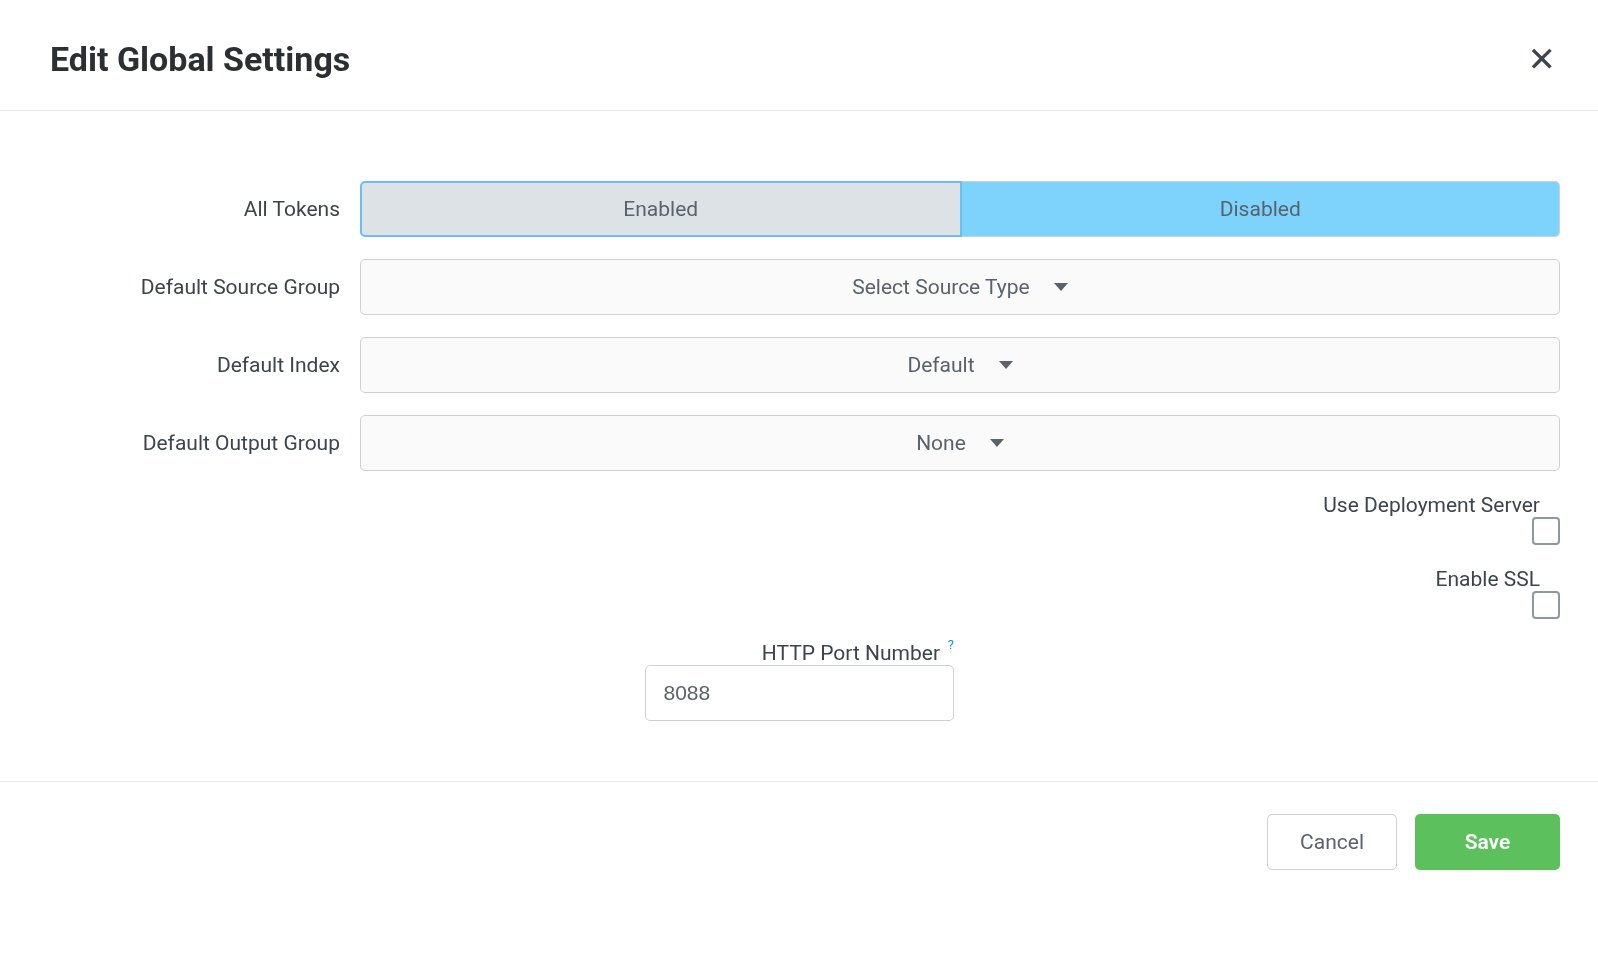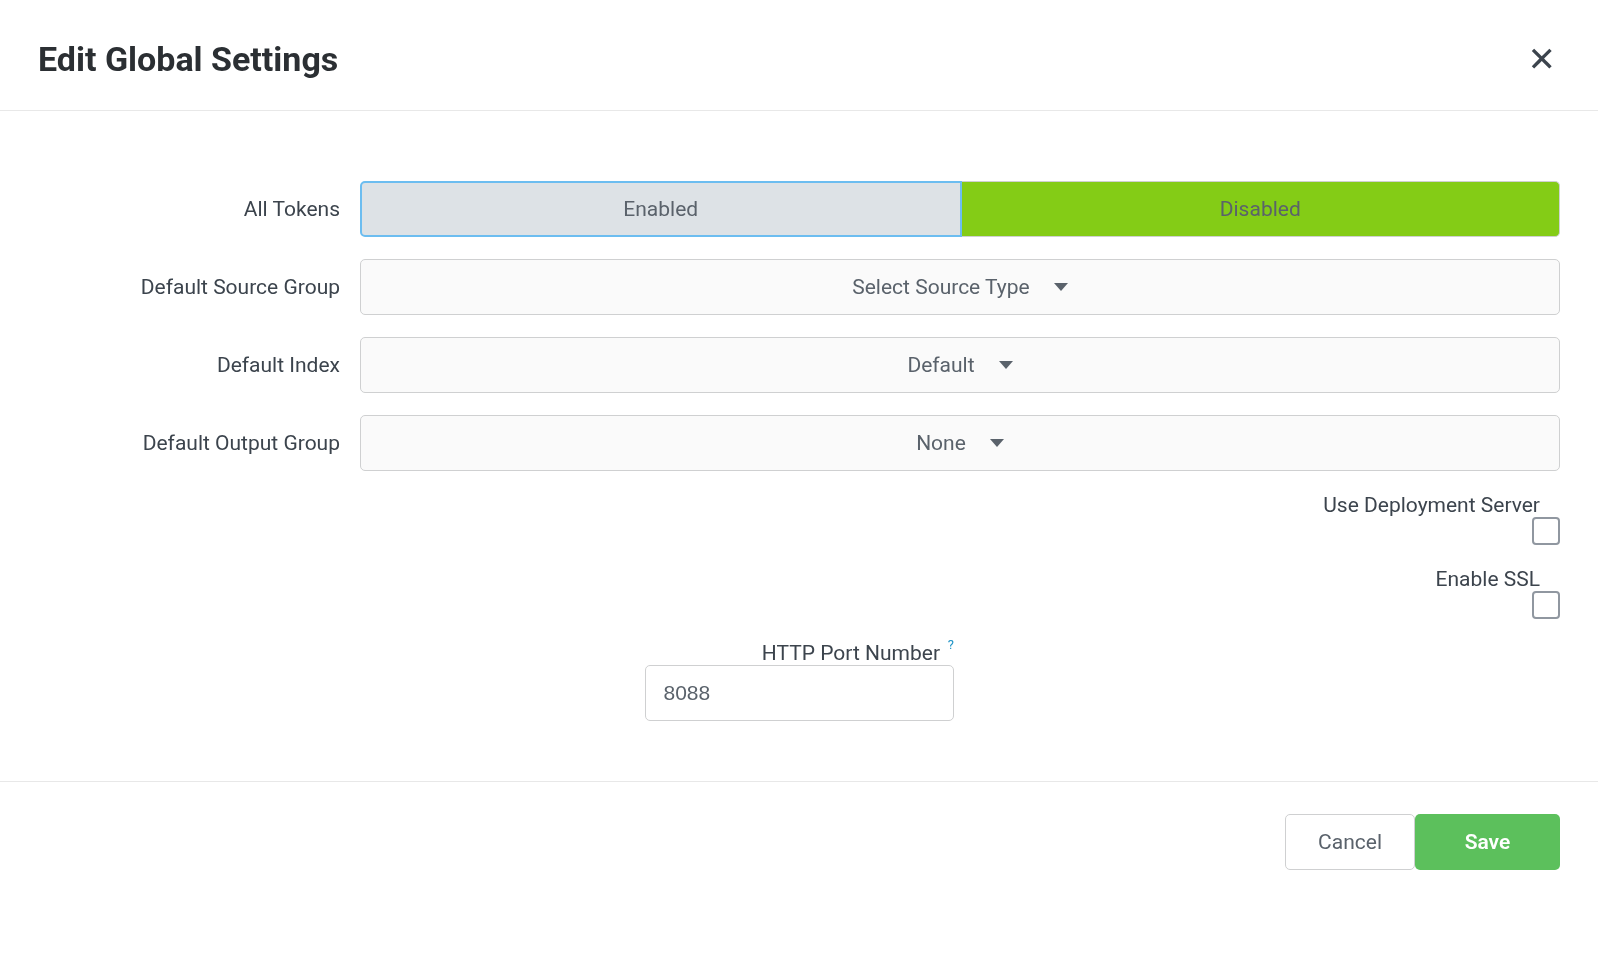--- a/index.html
+++ b/index.html
@@ -14,21 +14,21 @@
     width: 1598px;
     height: 970px;
   }
   .modal {
     width: 100%;
   }
   .modal-header {
     display: flex;
     justify-content: space-between;
     align-items: center;
-    padding: 38px 38px 30px 38px;
+    padding: 38px 38px 30px 50px;
     border-bottom: 1px solid #e8e8e8;
   }
   .modal-title {
     font-size: 34px;
     font-weight: 700;
     color: #2b2f33;
   }
   .close-btn {
     font-size: 34px;
     color: #3c444d;
@@ -70,21 +70,21 @@
     width: 100%;
   }
   .toggle-btn {
     flex: 1;
     height: 56px;
     display: flex;
     align-items: center;
     justify-content: center;
     font-size: 21px;
     color: #5a626b;
-    background: #84cc16;
+    background: #7dd3fc;
     border: 1px solid #cfd0d1;
     cursor: pointer;
   }
   .toggle-btn.left {
     border-radius: 5px 0 0 5px;
   }
   .toggle-btn.right {
     border-radius: 0 5px 5px 0;
     border-left: none;
   }
@@ -139,20 +139,21 @@
     font-size: 21px;
     color: #5a626b;
     background: #ffffff;
     border: 1px solid #cfd0d1;
     border-radius: 5px;
     outline: none;
   }
   .modal-footer {
     display: flex;
     justify-content: flex-end;
+    gap: 18px;
     padding: 32px 38px 40px 38px;
   }
   .btn {
     height: 56px;
     padding: 0 32px;
     font-size: 21px;
     border-radius: 5px;
     cursor: pointer;
     display: flex;
     align-items: center;

